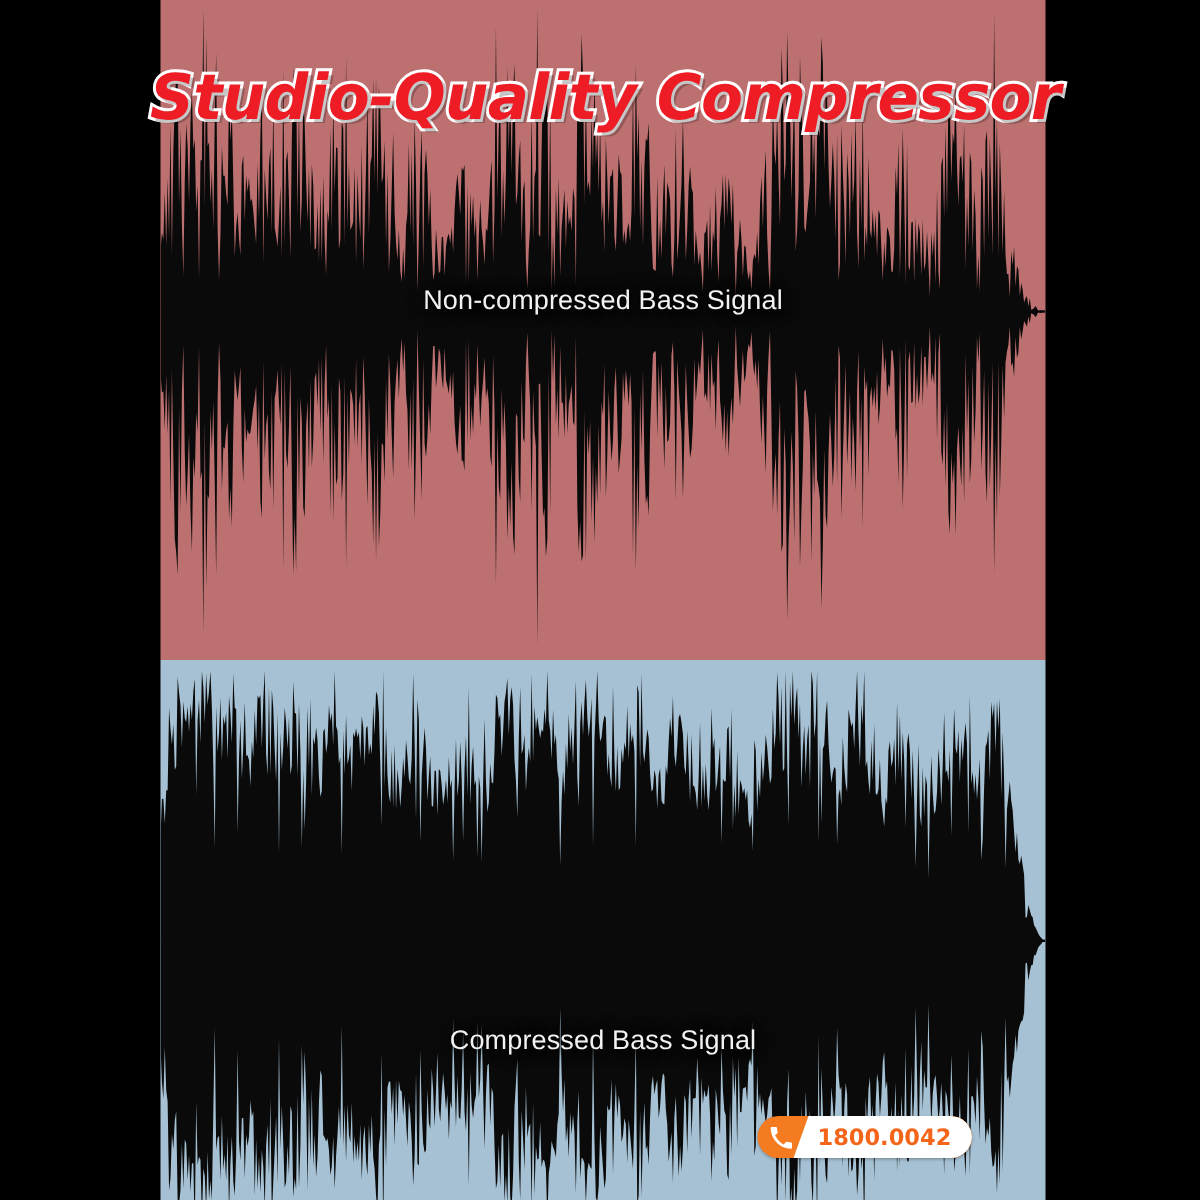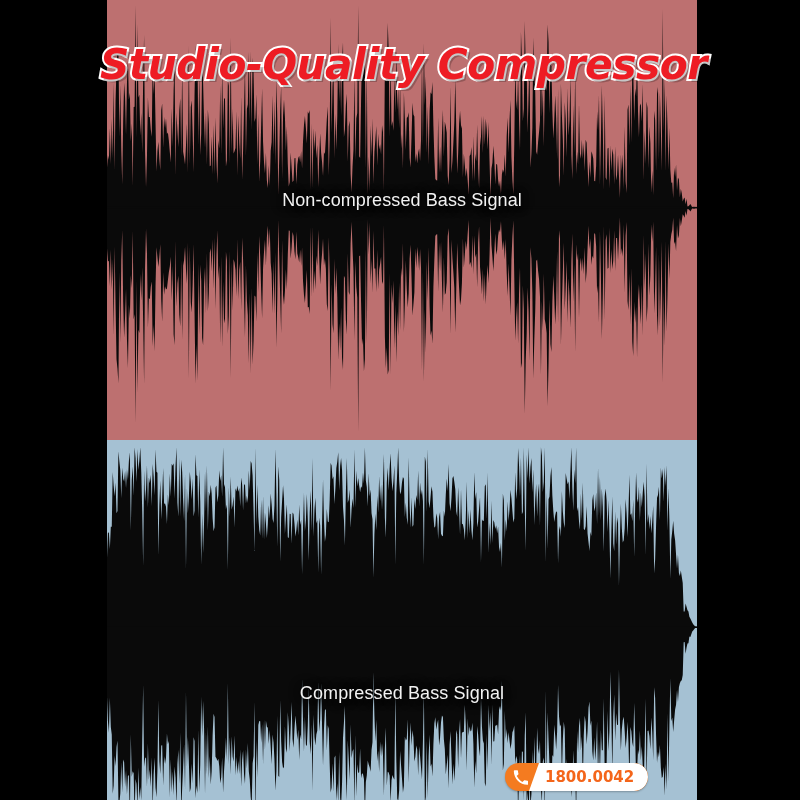--- a/index.html
+++ b/index.html
@@ -83,21 +83,21 @@
     text-shadow:
        3px 3px 0 rgba(0,0,0,0.22);
     transform: scaleX(0.97);
     transform-origin: left center;
   }
 
   
   #badge-bar {
     position: absolute;
     left: 505px;
-    top: 763px;
+    top: 744px;
     display: flex;
     gap: 16px;
     align-items: center;
   }
   .badge {
     display: flex;
     align-items: center;
     height: 28px;
     border-radius: 14px;
     background: #f47b20;

